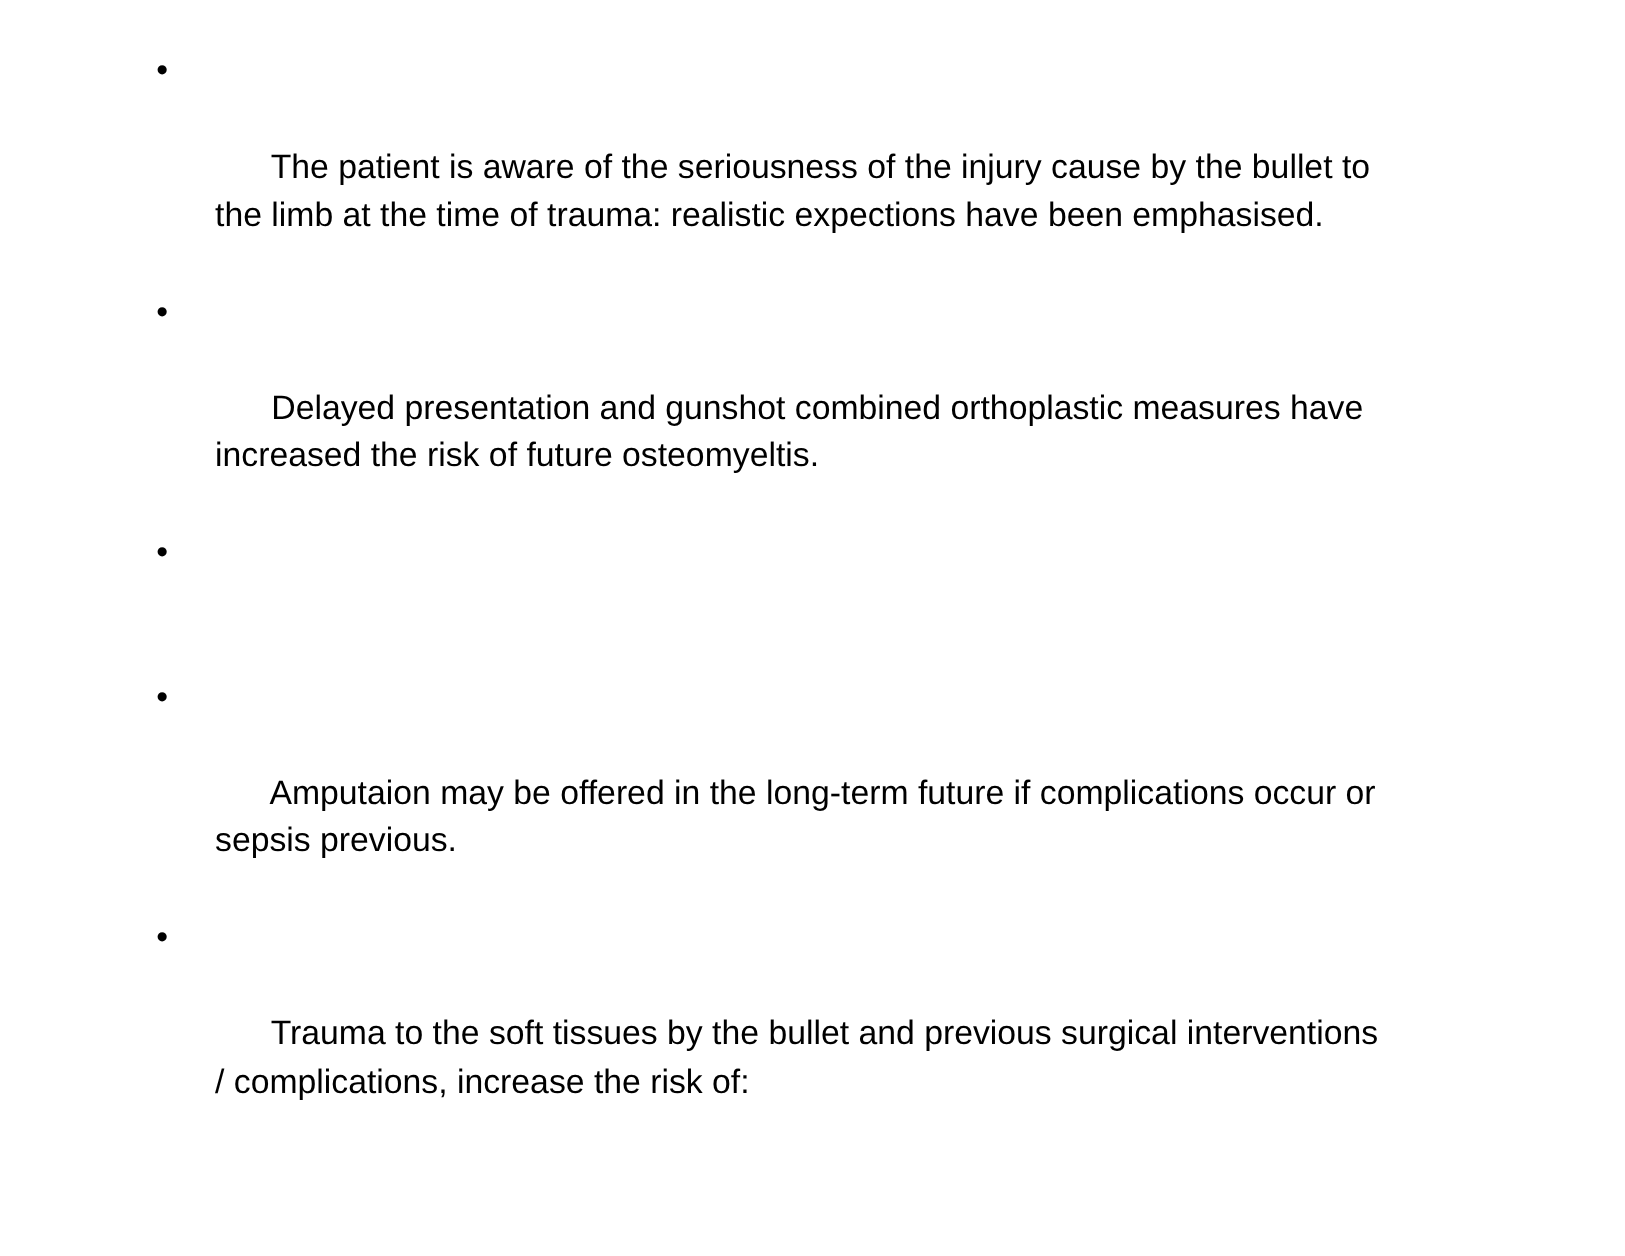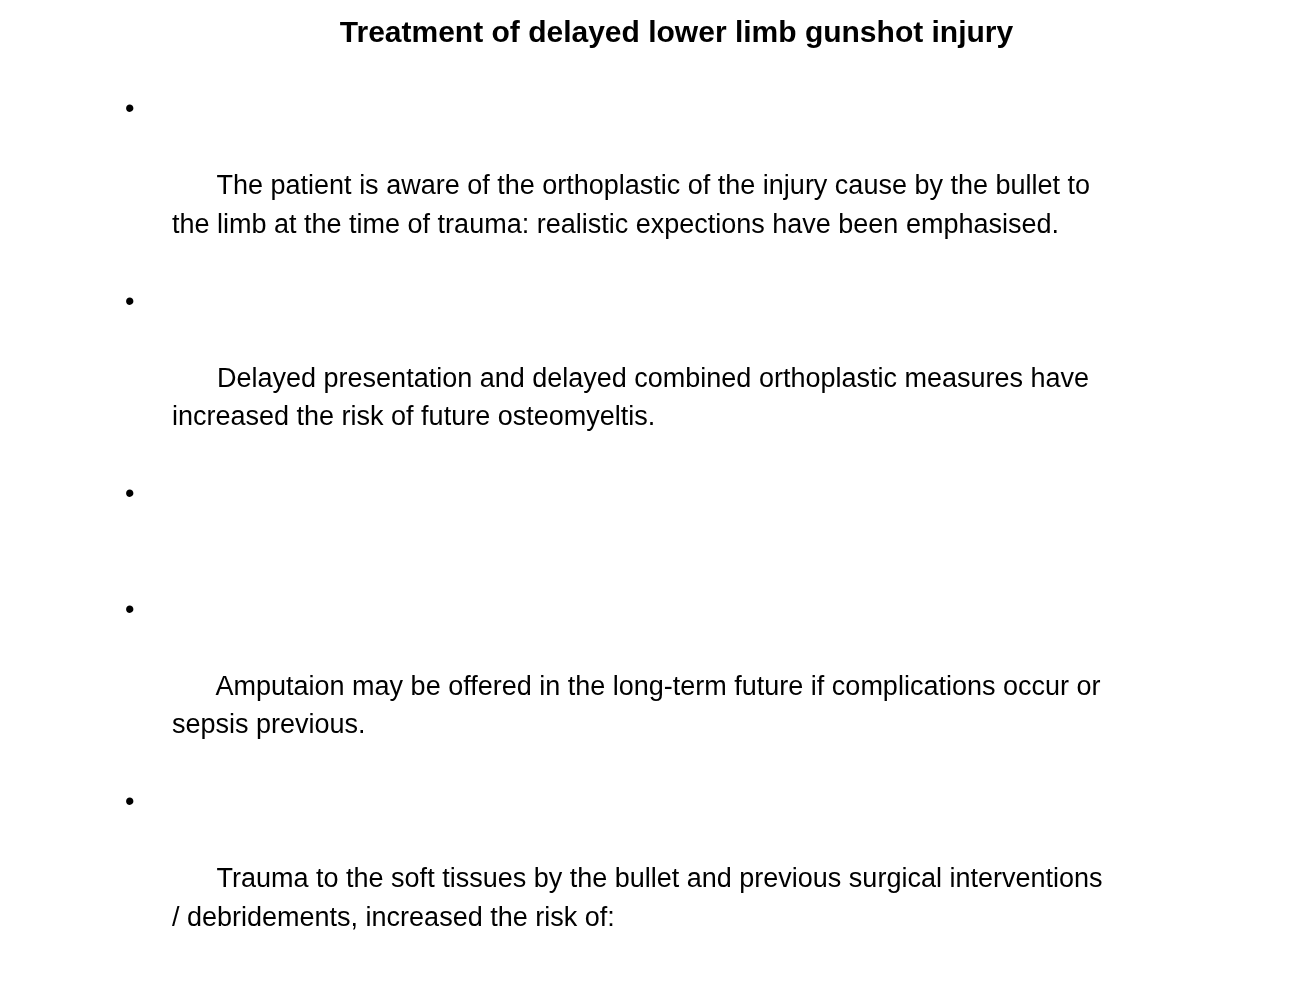--- a/index.html
+++ b/index.html
@@ -46,41 +46,40 @@
     top: 0;
     font-size: 27px;
     line-height: 38.5px;
   }
 </style>
 </head>
 <body>
 
 <div class="page">
 
-  <h1 class="title">Treatment of delayed lower limb gunshot injury</h1>
 
   <ul class="bullets">
     <li>
       <span class="bullet-marker">•</span>
-      <span>The patient is aware of the orthoplastic of the injury cause by the bullet to
+      <span>The patient is aware of the seriousness of the injury cause by the bullet to
 the limb at the time of trauma: realistic expections have been emphasised.</span>
     </li>
     <li>
       <span class="bullet-marker">•</span>
-      <span>Delayed presentation and delayed combined orthoplastic measures have
+      <span>Delayed presentation and gunshot combined orthoplastic measures have
 increased the risk of future osteomyeltis.</span>
     </li>
     <li>
       <span class="bullet-marker">•</span>
     </li>
     <li>
       <span class="bullet-marker">•</span>
       <span>Amputaion may be offered in the long-term future if complications occur or
 sepsis previous.</span>
     </li>
     <li>
       <span class="bullet-marker">•</span>
       <span>Trauma to the soft tissues by the bullet and previous surgical interventions
-/ debridements, increased the risk of:</span>
+/ complications, increase the risk of:</span>
     </li>
   </ul>
 
 </div>
 
 </body></html>

